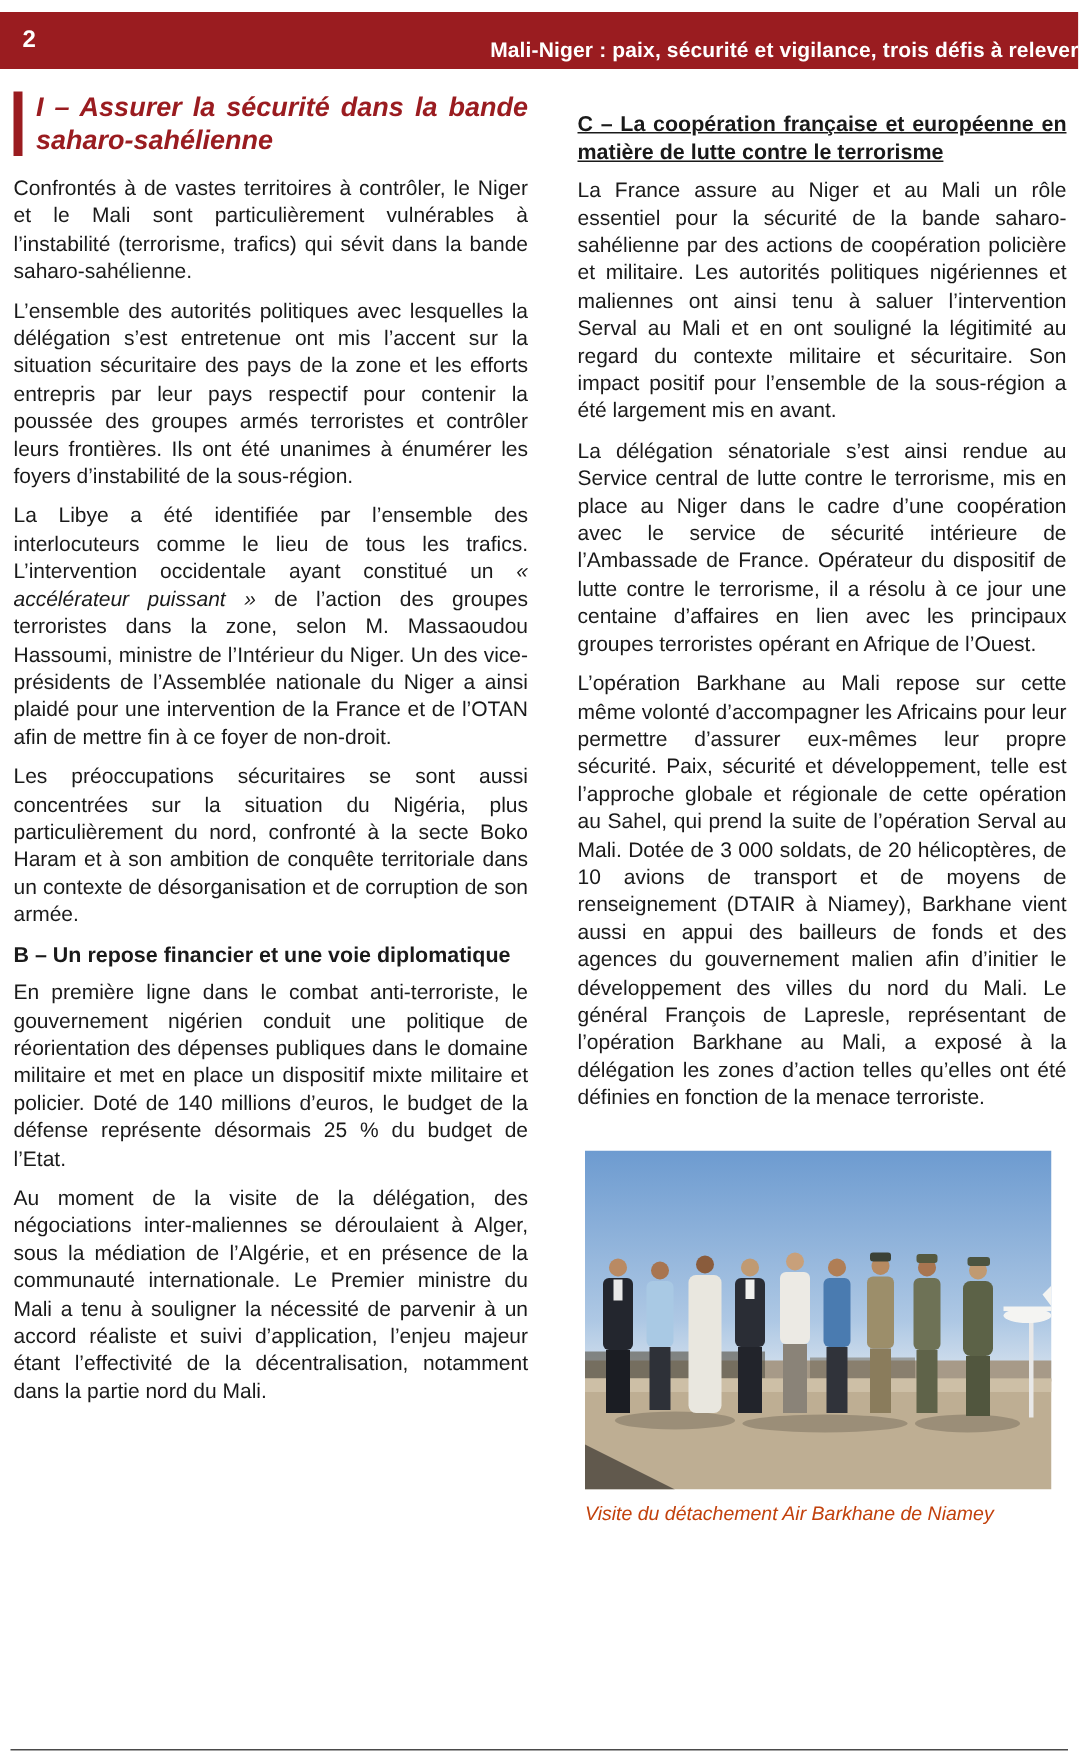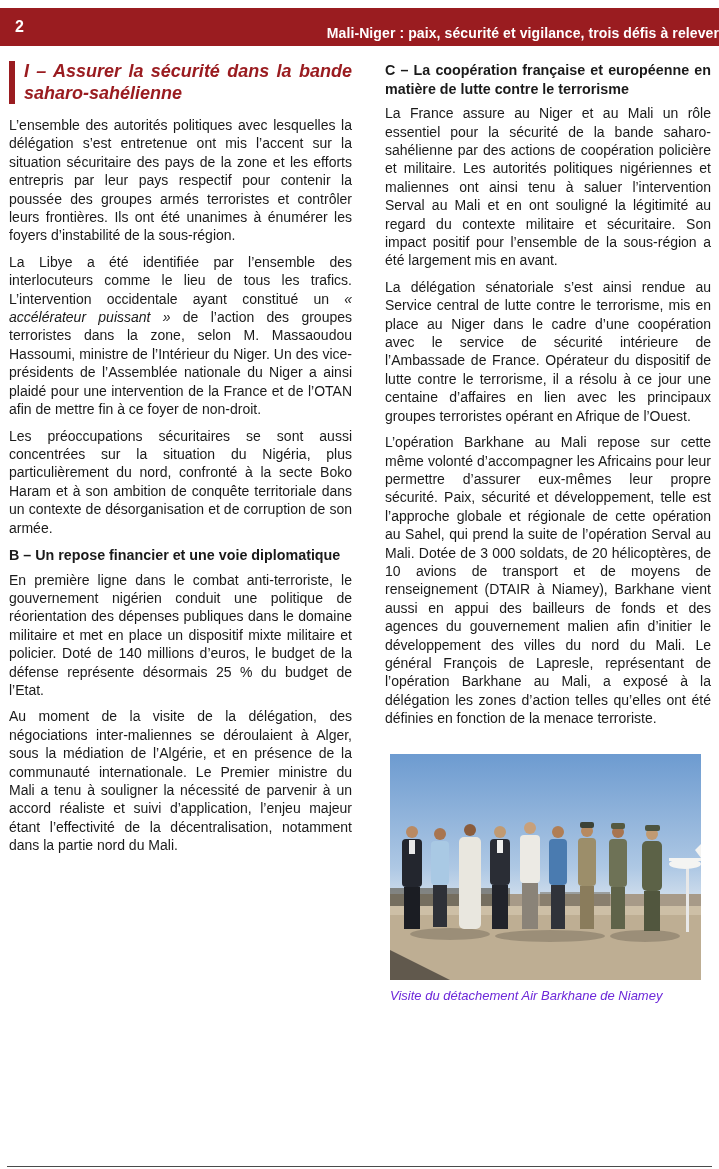--- a/index.html
+++ b/index.html
@@ -64,32 +64,32 @@
     text-align: justify;
     margin-bottom: 8px;
   }
   h3.sub {
     font-size: 14.3px;
     font-weight: bold;
     line-height: 18.6px;
     text-align: justify;
     margin: 9px 0 6px 0;
   }
-  h3.sub.first { margin-top: 2px; }
+  h3.sub.first { margin-top: 15px; text-decoration: underline; }
   .quote-italic { font-style: italic; }
   .photo-figure {
     margin: 26px 0 0 5px;
     width: 311px;
   }
   .photo-figure svg { display: block; width: 311px; height: 226px; }
   .caption {
     font-style: italic;
     font-size: 13px;
     margin-top: 8px;
-    color: #6d28d9;
+    color: #c2410c;
   }
   .bottom-rule {
     position: absolute;
     left: 7px; right: 7px; bottom: 2px;
     border-top: 1px solid #4a4a4a;
   }
 </style>
 </head>
 <body>
 
@@ -98,20 +98,21 @@
   <header class="header-bar">
     <span class="page-number">2</span>
     <span class="header-title">Mali-Niger : paix, sécurité et vigilance, trois défis à relever</span>
   </header>
 
   <div class="columns">
 
     <section class="col-left">
       <h2 class="section-heading">I – Assurer la sécurité dans la bande saharo-sahélienne</h2>
 
+      <p class="body">Confrontés à de vastes territoires à contrôler, le Niger et le Mali sont particulièrement vulnérables à l’instabilité (terrorisme, trafics) qui sévit dans la bande saharo-sahélienne.</p>
 
 
       <p class="body">L’ensemble des autorités politiques avec lesquelles la délégation s’est entretenue ont mis l’accent sur la situation sécuritaire des pays de la zone et les efforts entrepris par leur pays respectif pour contenir la poussée des groupes armés terroristes et contrôler leurs frontières. Ils ont été unanimes à énumérer les foyers d’instabilité de la sous-région.</p>
 
       <p class="body"><span>La Libye a été identifiée par l’ensemble des interlocuteurs comme le lieu de tous les trafics. L’intervention occidentale ayant constitué un </span><span class="quote-italic">« accélérateur puissant »</span><span> de l’action des groupes terroristes dans la zone, selon M. Massaoudou Hassoumi, ministre de l’Intérieur du Niger. Un des vice-présidents de l’Assemblée nationale du Niger a ainsi plaidé pour une intervention de la France et de l’OTAN afin de mettre fin à ce foyer de non-droit.</span></p>
 
       <p class="body">Les préoccupations sécuritaires se sont aussi concentrées sur la situation du Nigéria, plus particulièrement du nord, confronté à la secte Boko Haram et à son ambition de conquête territoriale dans un contexte de désorganisation et de corruption de son armée.</p>
 
       <h3 class="sub">B – Un repose financier et une voie diplomatique</h3>
 

